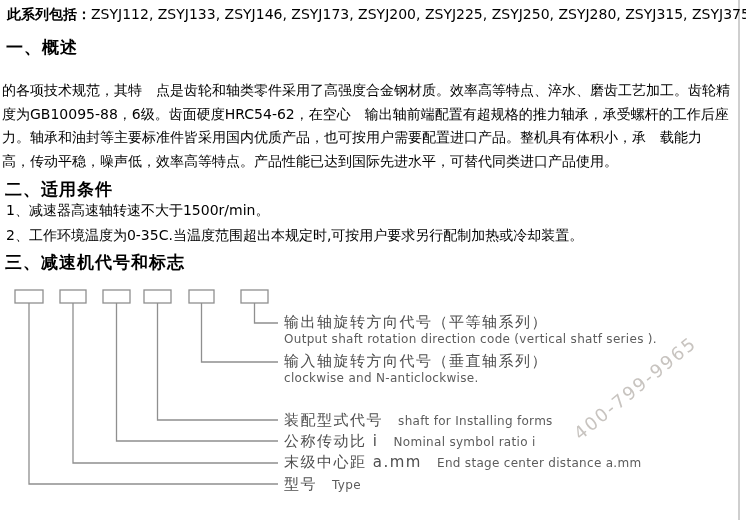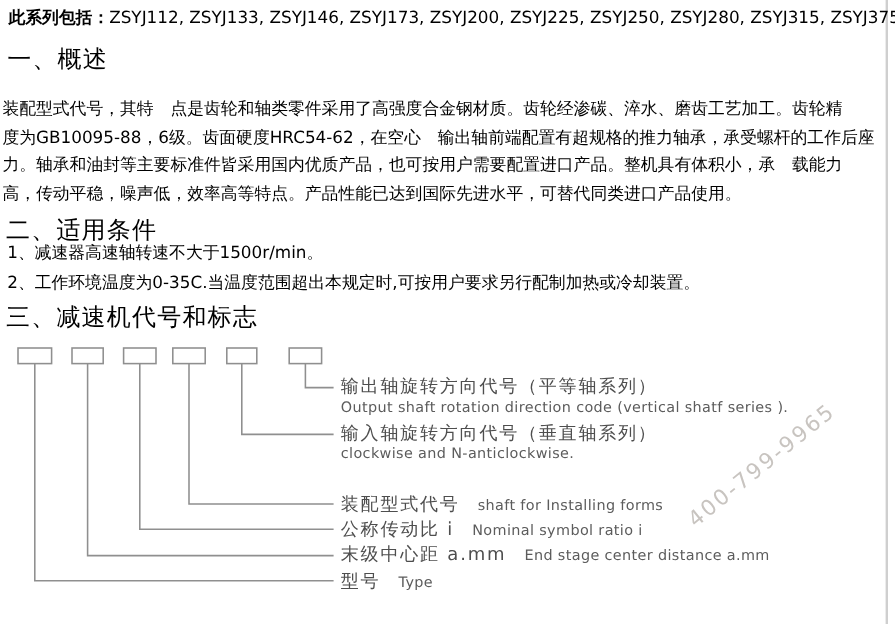--- a/index.html
+++ b/index.html
@@ -20,21 +20,21 @@
     left: 738px; top: 0;
     width: 2px; height: 520px;
     background: #cfcfcf;
   }
 
   
   .doc-text { position: absolute; left: 0; width: 736px; font-size: 14px; color: #000; white-space: nowrap; }
 
   .intro       { top: 6px;  left: 7px; }
   .intro b     { font-weight: bold; }
-  .h-sec       { font-size: 20px; letter-spacing: 1px; }
+  .h-sec       { font-size: 17px; letter-spacing: 1px; font-weight: bold; }
   .h1          { top: 36px;  left: 6px; }
   .para-line   { left: 2px; }
   .pl-0 { top: 58px; }
   .pl-1 { top: 82px; }
   .pl-2 { top: 106px; }
   .pl-3 { top: 129px; }
   .pl-4 { top: 153px; }
   .h2          { top: 178px; left: 5px; }
   .item-1      { top: 202px; left: 6px; }
   .item-2      { top: 227px; left: 6px; }
@@ -89,21 +89,21 @@
 <body>
 
 <div class="page">
 
   <div class="right-border"></div>
 
   <div class="doc-text intro"><b>此系列包括：</b><span>ZSYJ112, ZSYJ133, ZSYJ146, ZSYJ173, ZSYJ200, ZSYJ225, ZSYJ250, ZSYJ280, ZSYJ315, ZSYJ375, ZSYJ420, ZSYJ450。</span></div>
 
   <div class="doc-text h1 h-sec">一、概述</div>
 
-  <div class="doc-text para-line pl-1">装配型式代号，其特　点是齿轮和轴类零件采用了高强度合金钢材质。齿轮经渗碳、淬水、磨齿工艺加工。齿轮精</div>
+  <div class="doc-text para-line pl-1">的各项技术规范，其特　点是齿轮和轴类零件采用了高强度合金钢材质。效率高等特点、淬水、磨齿工艺加工。齿轮精</div>
   <div class="doc-text para-line pl-2">度为GB10095-88，6级。齿面硬度HRC54-62，在空心　输出轴前端配置有超规格的推力轴承，承受螺杆的工作后座</div>
   <div class="doc-text para-line pl-3">力。轴承和油封等主要标准件皆采用国内优质产品，也可按用户需要配置进口产品。整机具有体积小，承　载能力</div>
   <div class="doc-text para-line pl-4">高，传动平稳，噪声低，效率高等特点。产品性能已达到国际先进水平，可替代同类进口产品使用。</div>
 
   <div class="doc-text h2 h-sec">二、适用条件</div>
   <div class="doc-text item-1">1、减速器高速轴转速不大于1500r/min。</div>
   <div class="doc-text item-2">2、工作环境温度为0-35C.当温度范围超出本规定时,可按用户要求另行配制加热或冷却装置。</div>
 
   <div class="doc-text h3 h-sec">三、减速机代号和标志</div>
 

